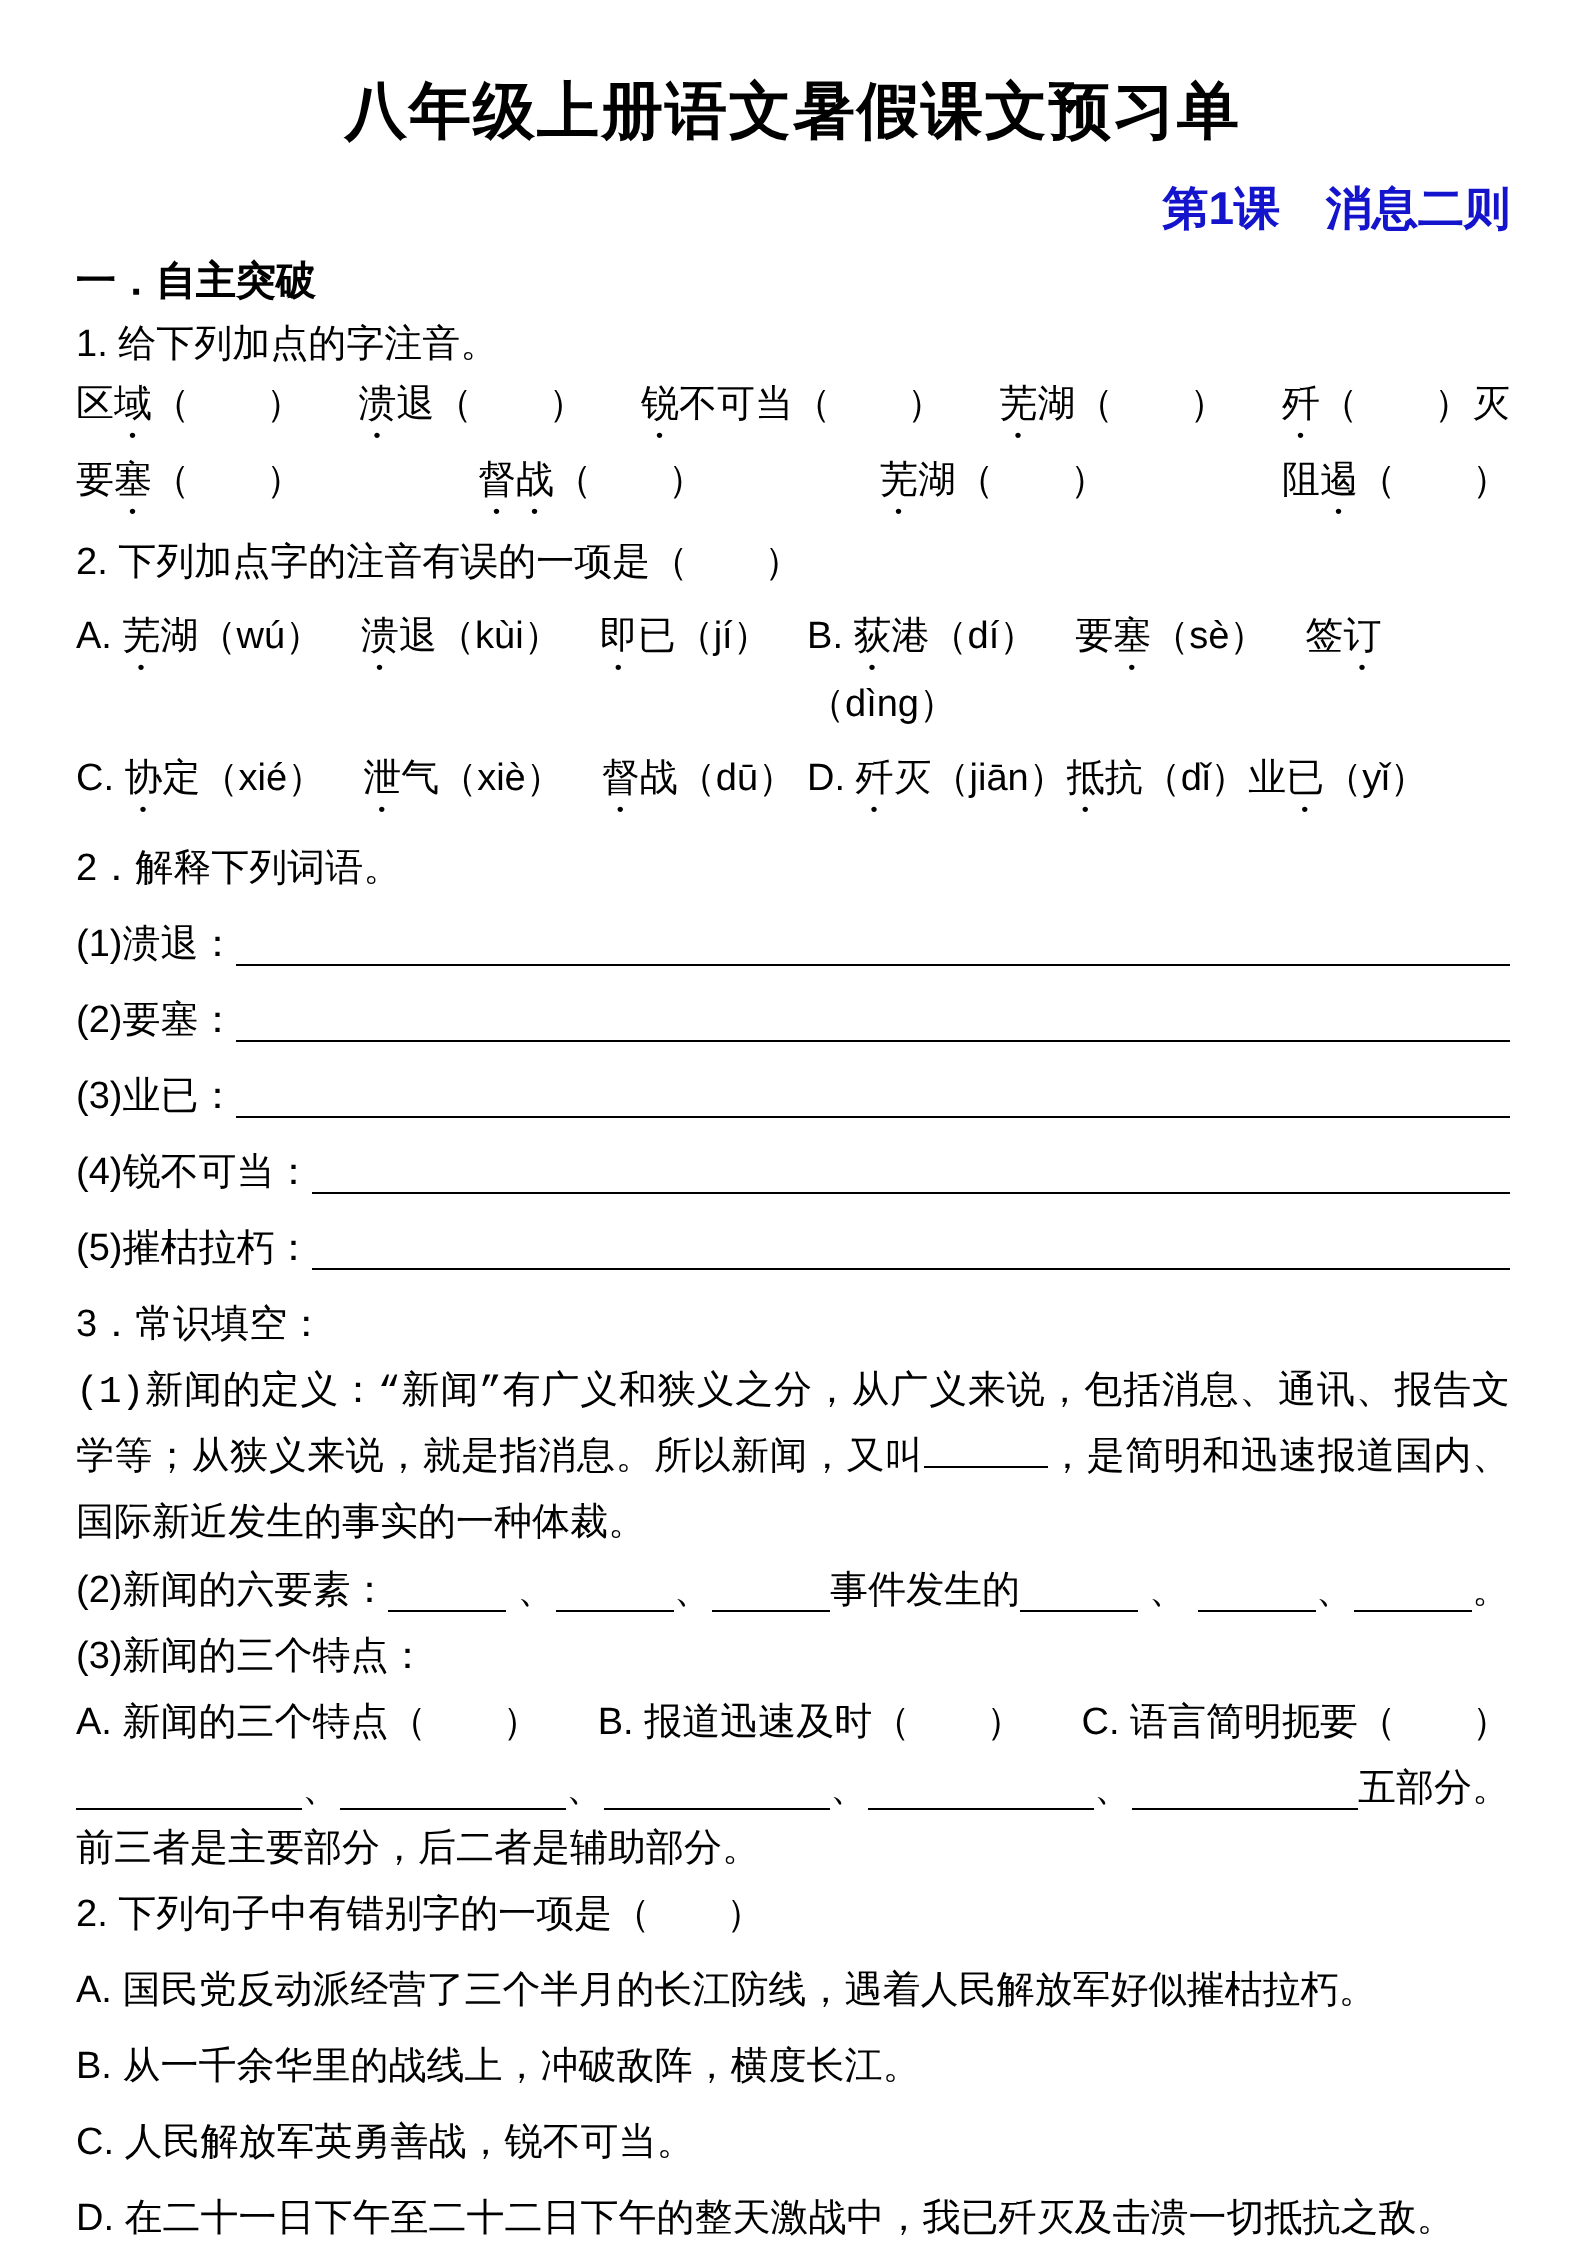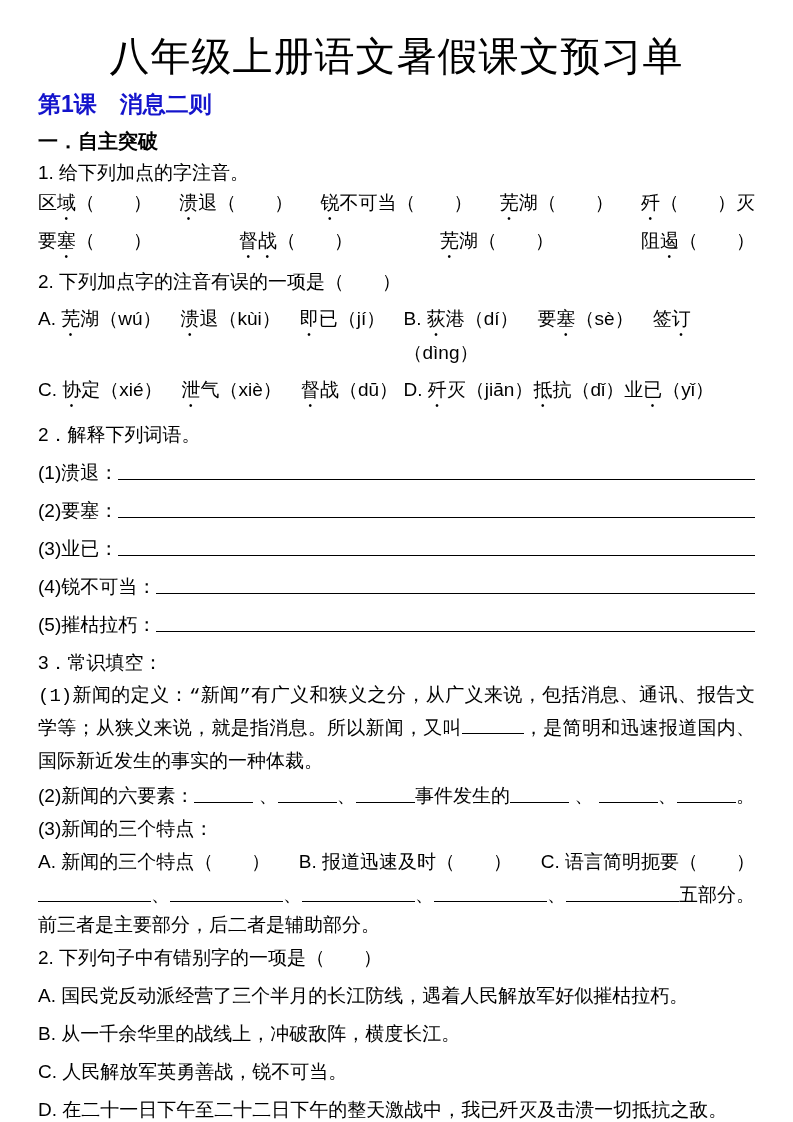--- a/index.html
+++ b/index.html
@@ -4,34 +4,34 @@
 <style>
   html,body{margin:0;padding:0;background:#fff;}
   body{
     width:793px;height:1122px;box-sizing:border-box;
     padding:30px 38px 0 38px;overflow:hidden;
     font-family:"Liberation Sans",sans-serif;
     color:#000;
   }
   h1.title{
     margin:4px 0 0 0;text-align:center;
-    font-size:40px;font-weight:400;letter-spacing:1px;line-height:44px;
+    font-size:31px;font-weight:700;letter-spacing:1px;line-height:44px;
   }
   h2.lesson{
-    margin:10px 0 6px 0;text-align:left;
+    margin:10px 0 6px 0;text-align:right;
     font-size:23px;font-weight:700;line-height:32px;
   }
   .heading{font-size:20px;font-weight:700;line-height:30px;margin:6px 0 2px 0;}
   .line{font-size:19px;line-height:26px;margin:4px 0;}
   .mt{margin-top:7px;}
   .para{font-size:19px;line-height:33px;text-align:justify;margin:4px 0;font-family:Liberation Mono, monospace;}
   .spread{display:flex;justify-content:space-between;align-items:flex-end;}
   .opts2{display:grid;grid-template-columns:1.04fr 1fr;margin:11px 0;}
   .optline{margin:12px 0;}
-  .flexline{display:flex;align-items:flex-start;}
+  .flexline{display:flex;align-items:center;}
   .flexline > span{white-space:pre;}
   .blank{
     display:inline-block;height:1.02em;min-width:34px;
     border-bottom:1.6px solid #000;
   }
   .blank.fill{flex:1 1 auto;}
   .em-dot{
     -webkit-text-emphasis:filled dot;
     -webkit-text-emphasis-position:under;
     text-emphasis:filled dot;

